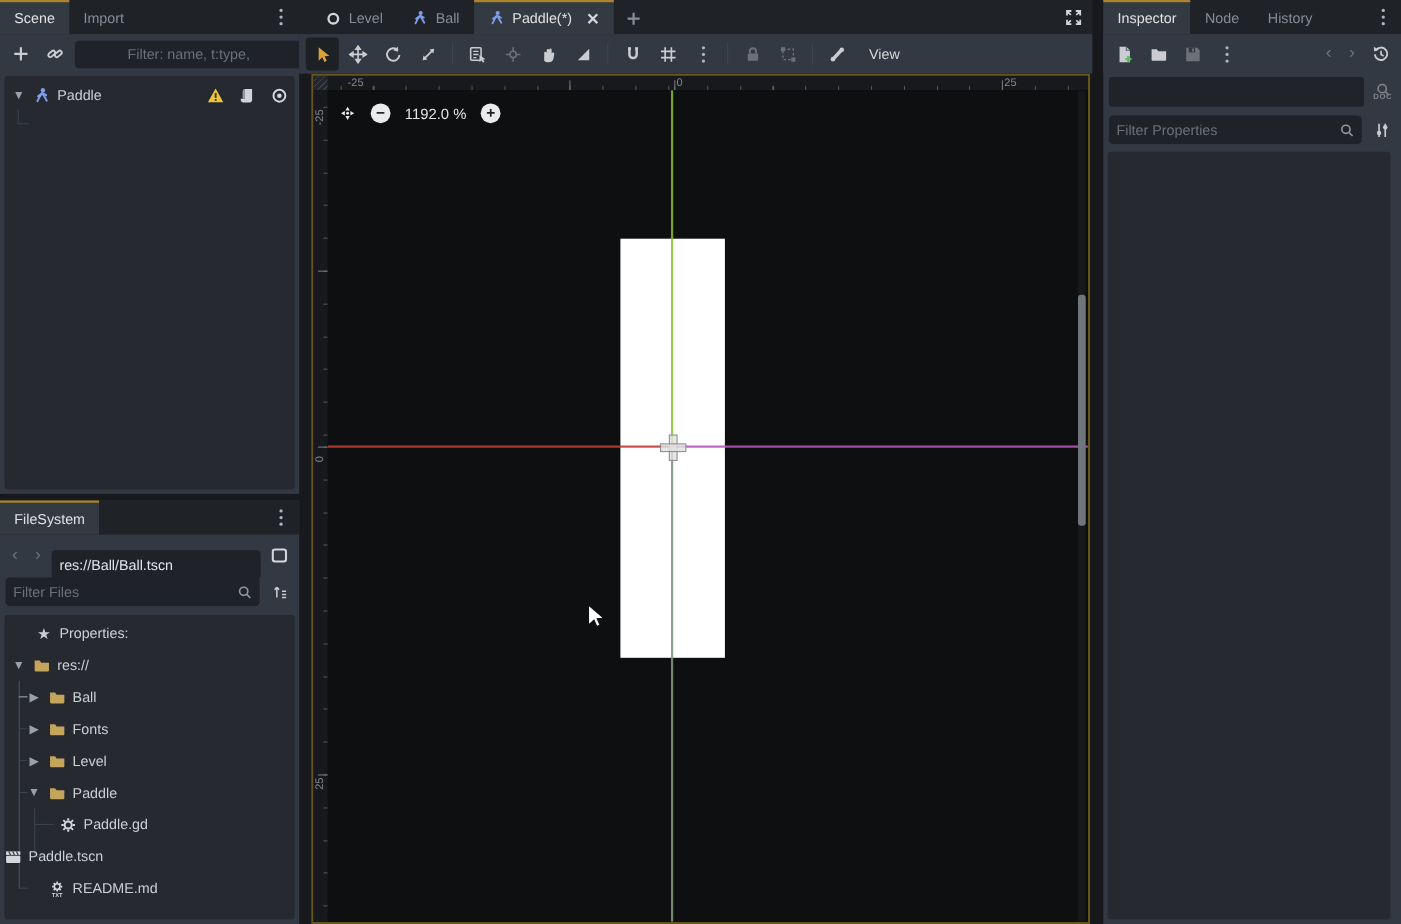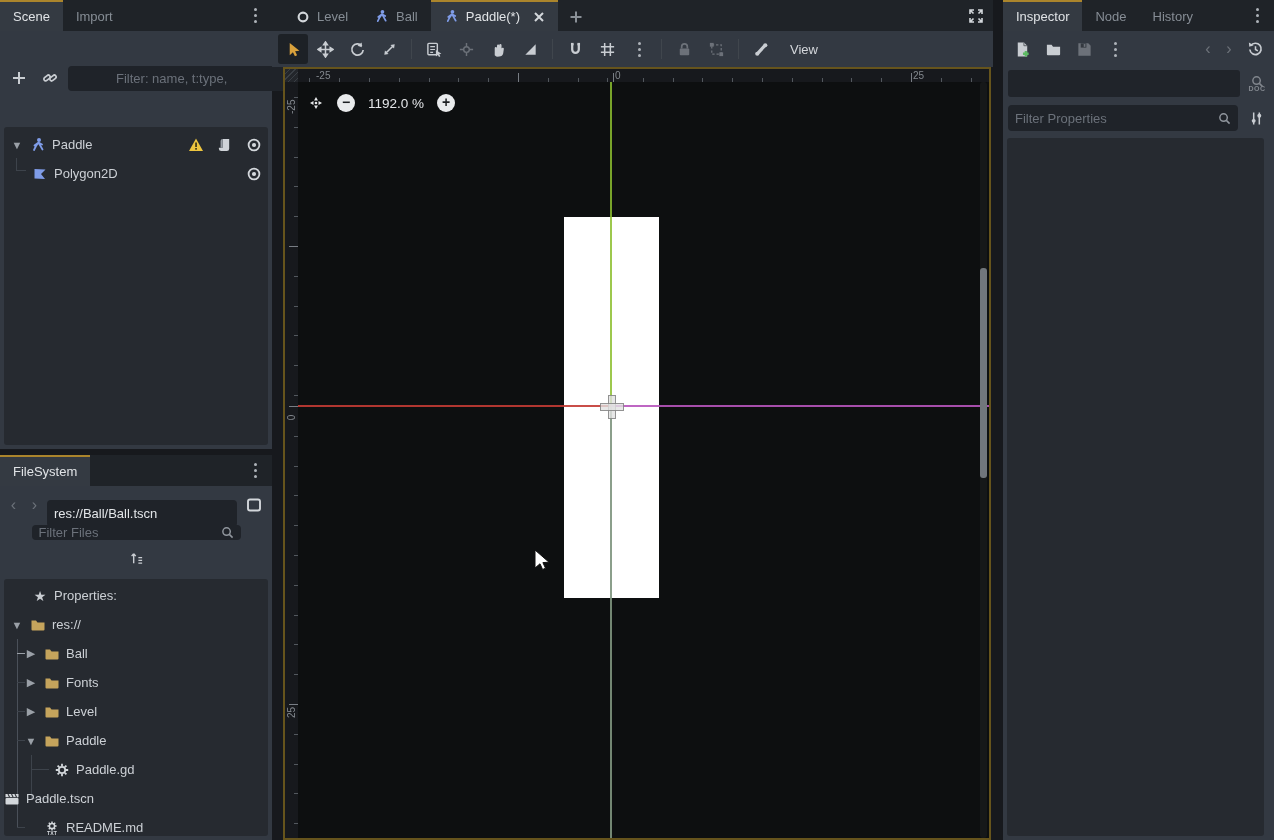--- a/index.html
+++ b/index.html
@@ -23,27 +23,27 @@
   .tree-row { height:29px; display:flex; align-items:center; gap:6px; position:relative; }
   .tree-row .label { white-space:nowrap; color:#ccd0d5; }
   .chev { width:14px; text-align:center; color:#9aa0a7; font-size:11px; flex:0 0 auto; }
   .dots3 { display:flex; flex-direction:column; gap:3px; align-items:center; }
   .dots3 i { width:3px; height:3px; border-radius:50%; background:#aeb3b9; }
   .dim { opacity:.38; }
   .guide { position:absolute; background:#3d434b; }
 
   
   .left-dock { position:absolute; left:0; top:0; width:272px; height:840px; }
-  .scene-section { position:absolute; top:0; left:0; right:0; height:449px; background:#333942; display:flex; flex-direction:column;gap:29px; }
+  .scene-section { position:absolute; top:0; left:0; right:0; height:449px; background:#333942; display:flex; flex-direction:column; }
   .panel-toolbar { height:36px; display:flex; align-items:center; padding:0 6px; gap:5px; background:#333942; }
   .scene-tree { flex:1; margin:2px 4px 4px; position:relative; padding-top:3px; }
   .fs-section { position:absolute; top:455px; left:0; right:0; bottom:0; background:#333942; display:flex; flex-direction:column; }
   .fs-nav { display:flex; align-items:center; gap:4px; margin:5px 5px 0; height:28px; }
   .fs-nav .navarrow { color:#6c727a; font-size:16px; width:18px; text-align:center; }
-  .fs-filter { margin:6px 5px 0; display:flex; align-items:center; gap:5px;flex-direction:column; }
+  .fs-filter { margin:6px 5px 0; display:flex; align-items:flex-end; gap:5px; }
   .fs-tree { flex:1; margin:8px 4px 4px; position:relative; padding-top:2px; overflow:hidden; }
 
   
   .center { position:absolute; left:272px; top:0; width:721px; height:840px; }
   .center .tabstrip { padding-left:11px; }
   .center-toolbar { position:absolute; top:31px; left:0; right:0; height:36px; background:#333942; display:flex; align-items:center; padding:0 6px; gap:2px; }
   .viewport { position:absolute; top:67px; left:11px; right:2px; bottom:0; border:2px solid #66541c; background:#0d0f10; }
   .ruler-corner { position:absolute; left:0; top:0; width:13px; height:13px; background:#23262b;
     background-image:repeating-linear-gradient(135deg, transparent 0 3px, #3a3f45 3px 4px); }
   .ruler-h { position:absolute; left:13px; right:0; top:0; height:13px; background:#17191d; overflow:hidden; }
@@ -161,31 +161,20 @@
             </svg>
           <svg class="ic" width="15" height="16" viewBox="0 0 16 16" style="margin-right:8px;">
               <path d="M6 1.5 H13 V12 a2.5 2.5 0 0 1 -2.5 2.5 H4.5 A2.5 2.5 0 0 1 2 12 V11 h4 Z" fill="#cfd3d8"></path>
               <path d="M6 1.5 A2.2 2.2 0 0 0 3.8 3.7 V11 H6 Z" fill="#9aa0a7"></path>
             </svg>
           <svg class="ic" width="16" height="16" viewBox="0 0 16 16" style="margin-right:6px;">
               <circle cx="8" cy="8" r="5.4" stroke="#d3d7db" stroke-width="1.8" fill="none"></circle>
               <circle cx="8" cy="8" r="2.1" fill="#d3d7db"></circle>
             </svg>
         </div>
-        <div class="tree-row" style="padding-left:28px;">
-          <svg class="ic" width="16" height="16" viewBox="0 0 16 16">
-              <path d="M2.5 3 L13.5 3.5 L9 8 L13 13 L2.5 12.5 Z" fill="#7f9ce8"></path>
-            </svg>
-          <span class="label">Polygon2D</span>
-          <span style="flex:1"></span>
-          <svg class="ic" width="16" height="16" viewBox="0 0 16 16" style="margin-right:6px;">
-              <circle cx="8" cy="8" r="5.4" stroke="#d3d7db" stroke-width="1.8" fill="none"></circle>
-              <circle cx="8" cy="8" r="2.1" fill="#d3d7db"></circle>
-            </svg>
-        </div>
       </div>
     </div>
 
     <div class="fs-section">
       <div class="tabstrip">
         <div class="tab active">
             <span>FileSystem</span>
           </div>
         <div class="strip-menu">
             <span class="icon-btn">

